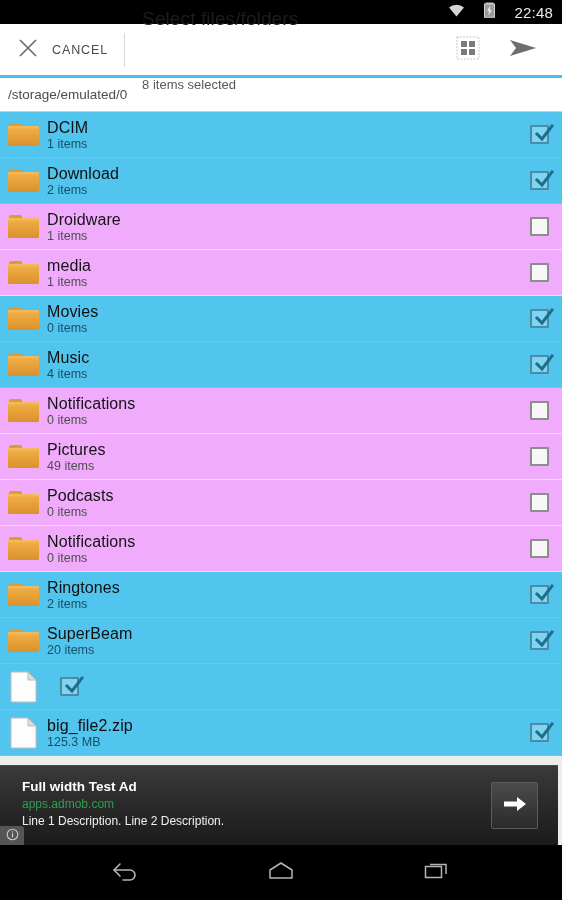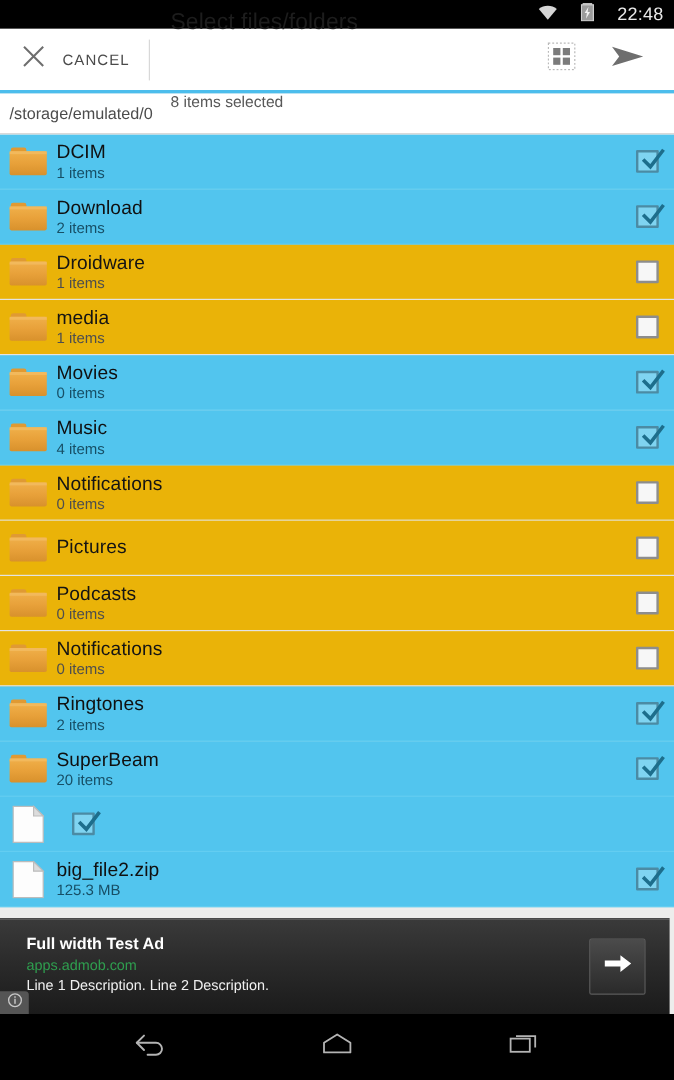--- a/index.html
+++ b/index.html
@@ -46,21 +46,21 @@
   .pathbar {
     height:34px; background:#fff; display:flex; align-items:center;
     padding-left:8px; border-bottom:1px solid #d0d0d0;
   }
   .path-text { font-size:13.5px; color:#4c4c4c;text-align:center; }
 
   
   .list { position:absolute; top:112px; left:0; right:0; bottom:135px; overflow:hidden; }
   .row {
     height:46px; display:flex; align-items:center; position:relative;
-    background:#eab308; border-bottom:1px solid #e3e3e2;
+    background:#f0abfc; border-bottom:1px solid #e3e3e2;
   }
   .row.sel { background:#52c5ee; border-bottom:1px solid #63cdf1; }
   .row-ico { width:46px; min-width:46px; display:flex; align-items:center; justify-content:center; }
   .row-text { flex:1; display:flex; flex-direction:column; justify-content:center; padding-left:1px; }
   .row-name { font-size:16px; color:#141414; line-height:19px; letter-spacing:.1px; }
   .row-sub { font-size:12.5px; color:#4e4e4e; line-height:15px; }
   .row.sel .row-name { color:#101010; }
   .row.sel .row-sub { color:#174f66; }
   .cb { width:46px; min-width:46px; display:flex; align-items:center; justify-content:center; }
   .cb-box {
@@ -349,20 +349,21 @@
                 <stop offset="1" stop-color="#d8912c"></stop>
               </linearGradient>
             </defs>
             <path d="M2 4 a2 2 0 0 1 2-2 h9 a2 2 0 0 1 2 2 v2 h-13 z" fill="#e09a33"></path>
             <rect x="1" y="5" width="31" height="20" rx="1.5" fill="url(#fg)"></rect>
             <rect x="1" y="5" width="31" height="2.5" fill="#f3bb62" opacity="0.8"></rect>
           </svg>
         </div>
         <div class="row-text">
           <span class="row-name">Pictures</span>
+          <span class="row-sub">49 items</span>
         </div>
         <div class="cb">
           <div class="cb-box"></div>
         </div>
       </div>
       <div class="row">
         <div class="row-ico">
           <svg width="33" height="27" viewBox="0 0 33 27">
             <defs>
               <linearGradient id="fg" x1="0" y1="0" x2="0" y2="1">

